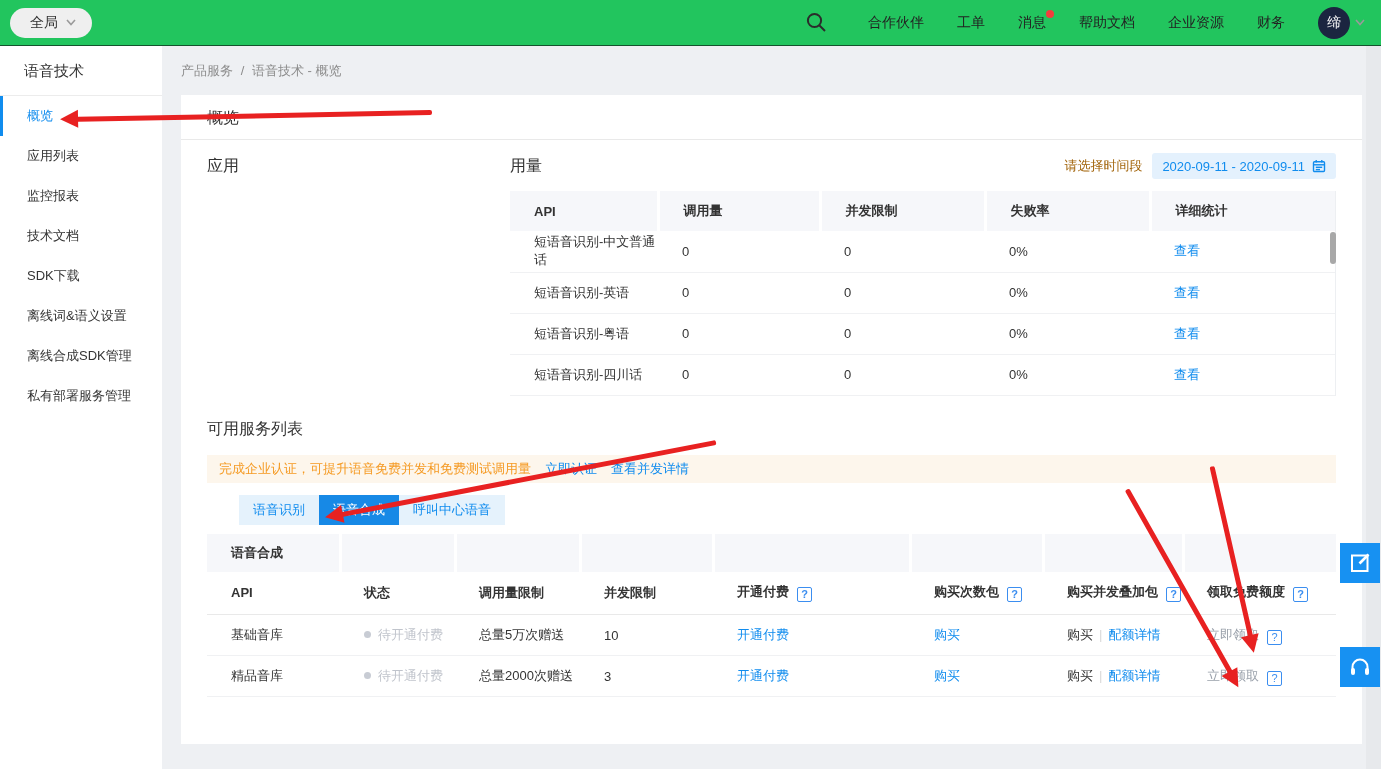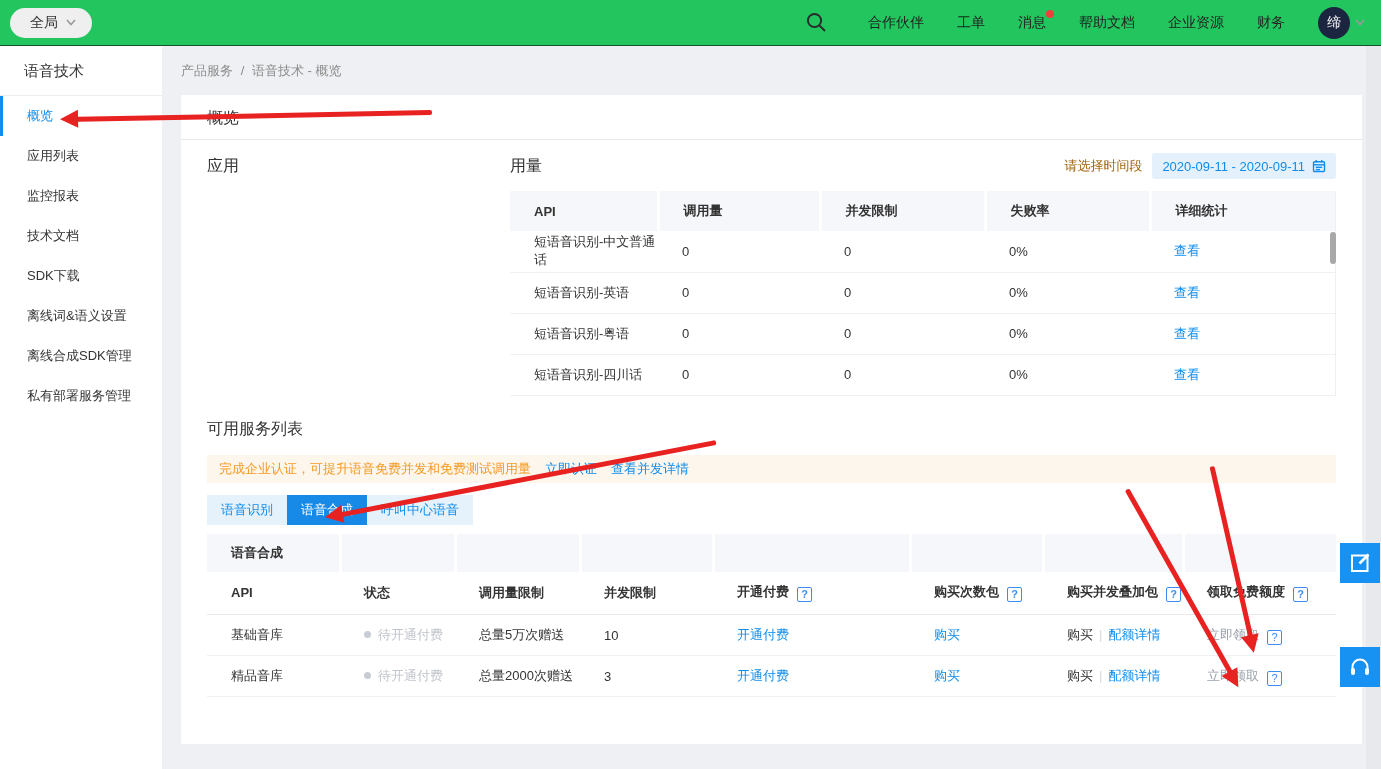--- a/index.html
+++ b/index.html
@@ -65,21 +65,21 @@
   td { font-size:13px; color:#333; height:41px; padding-left:24px; border-bottom:1px solid #f0f1f3; }
   a.link { color:#108cee; text-decoration:none; cursor:pointer; }
   .u-scrollbar { position:absolute; right:-1px; top:41px; width:6px; height:32px; background:#a8a8a8; border-radius:3px; }
 
   
   .svc-heading { margin-top:23px; }
   .notice-bar { margin-top:16px; height:28px; background:#fdf6ec; display:flex; align-items:center;
                 padding:0 12px; font-size:13px; }
   .notice-text { color:#f59a23; }
   .notice-bar a { margin-left:14px; }
-  .tabs { margin-top:12px; display:flex; }
+  .tabs { margin-top:12px; display:flex;margin-left:32px; }
   .tab { height:30px; line-height:30px; padding:0 14px; font-size:13px; background:#e5f2fc; color:#108cee;
          cursor:pointer; }
   .tab.active { background:#1789e6; color:#fff; }
   .svc-table { margin-top:9px; }
   .svc-table th.group { height:38px; font-size:13px; color:#333; }
   .svc-table th.colhead { background:#fff; height:43px; border-right:none; border-bottom:1px solid #e9e9e9; }
   .help-badge { display:inline-block; width:15px; height:15px; line-height:13px; text-align:center;
                 border:1px solid #3b8ef0; color:#3b8ef0; font-size:11px; border-radius:2px; margin-left:8px;
                 cursor:pointer; vertical-align:-2px; background:#fff; }
   .status-cell { color:#c0c4cc; }

